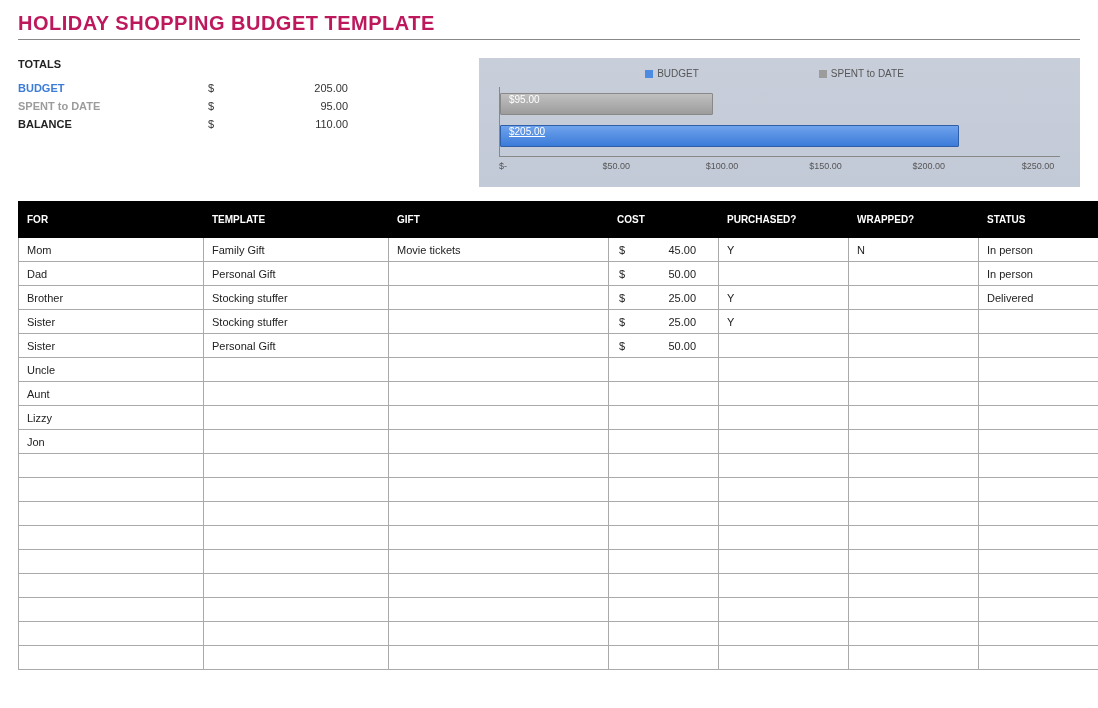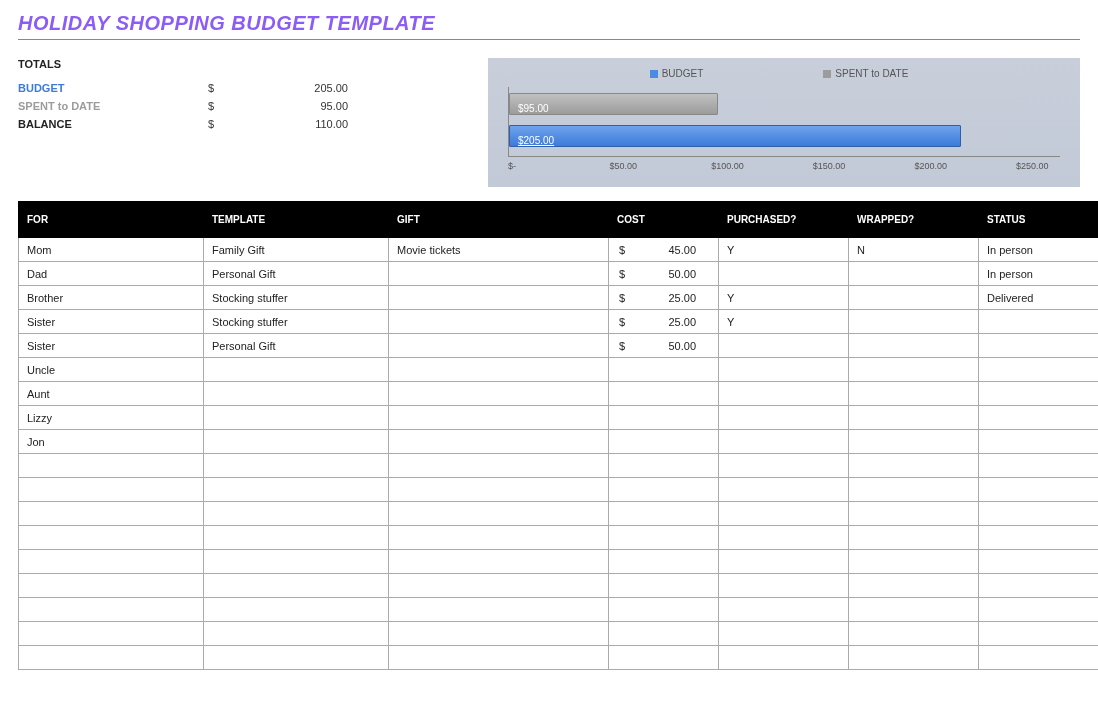--- a/index.html
+++ b/index.html
@@ -7,33 +7,32 @@
       font-family: Arial, Helvetica, sans-serif;
       background: #fff;
       padding: 12px 18px;
       width: 1098px;
       font-size: 11px;
       color: #333;
     }
     .title {
       font-size: 20px;
       font-weight: bold;
-      color: #8b5cf6;
+      color: #be185d;
       letter-spacing: 0.5px;
       margin-bottom: 4px;
-      font-style: italic;
     }
     hr.divider {
       border: none;
       border-top: 1px solid #888;
       margin: 4px 0 18px 0;
     }
     .top-section {
       display: flex;
-      gap: 30px;
+      gap: 21px;
     }
     .totals {
       width: 440px;
     }
     .totals-heading {
       font-size: 11px;
       font-weight: bold;
       color: #222;
       margin-bottom: 10px;
     }
@@ -78,21 +77,21 @@
     .chart-plot {
       position: relative;
       height: 70px;
       border-left: 1px solid #888;
       border-bottom: 1px solid #888;
     }
     .bar {
       position: absolute;
       height: 22px;
       display: flex;
-      align-items: flex-end;
+      align-items: flex-start;
       padding-left: 8px;
       color: #fff;
       font-size: 10px;
       border-radius: 1px;
     }
     .bar-spent {
       top: 6px;
       background: linear-gradient(#c0c0c0, #9c9c9c);
       border: 1px solid #888;
     }
@@ -104,21 +103,21 @@
     }
     .chart-ticks {
       display: flex;
       justify-content: space-between;
       font-size: 9px;
       color: #555;
       margin-top: 4px;
     }
     .tick { width: 44px; text-align: left; }
     .tick:first-child { text-align: left; }
-    .tick:last-child { text-align: left; }
+    .tick:last-child { text-align: center; }
 
     table.main {
       width: 100%;
       border-collapse: collapse;
       margin-top: 14px;
       table-layout: fixed;
     }
     table.main th {
       background: #000;
       color: #fff;

